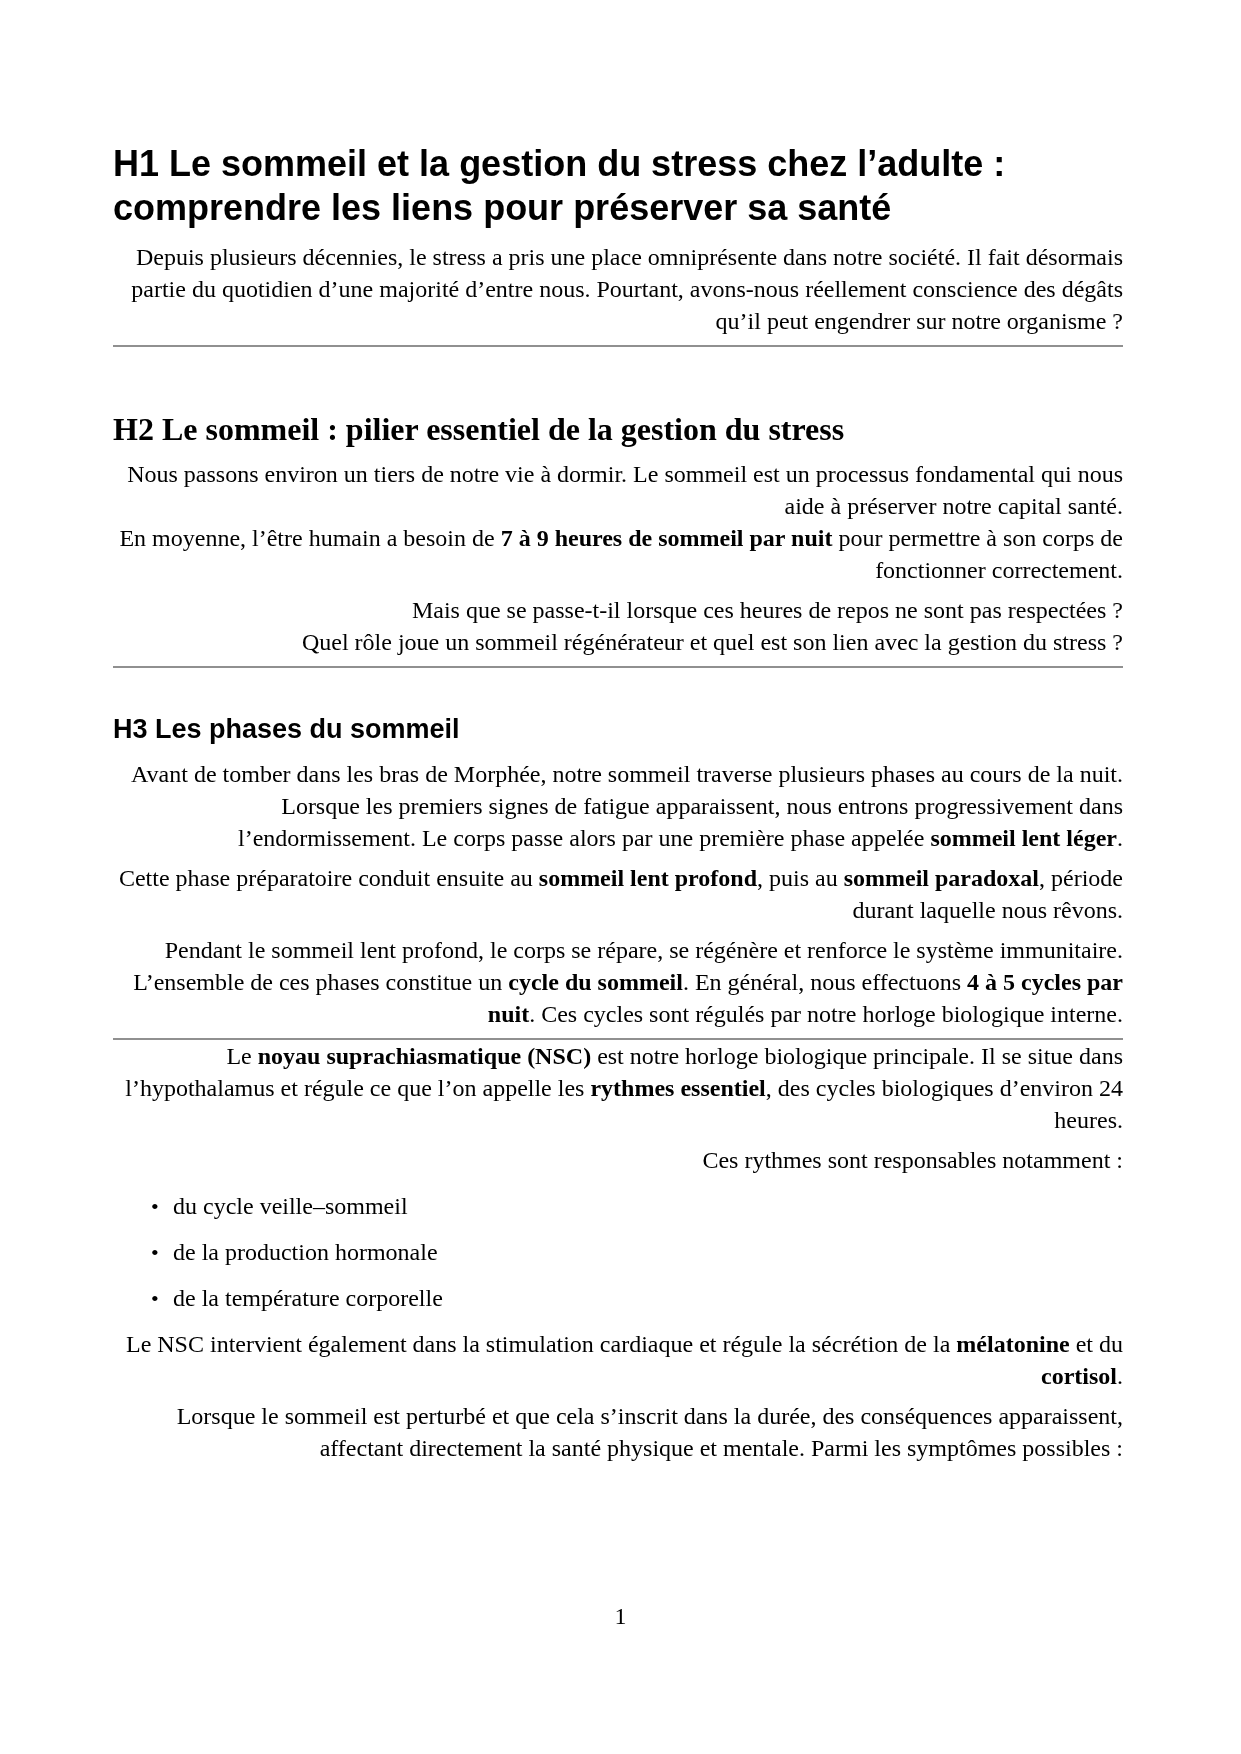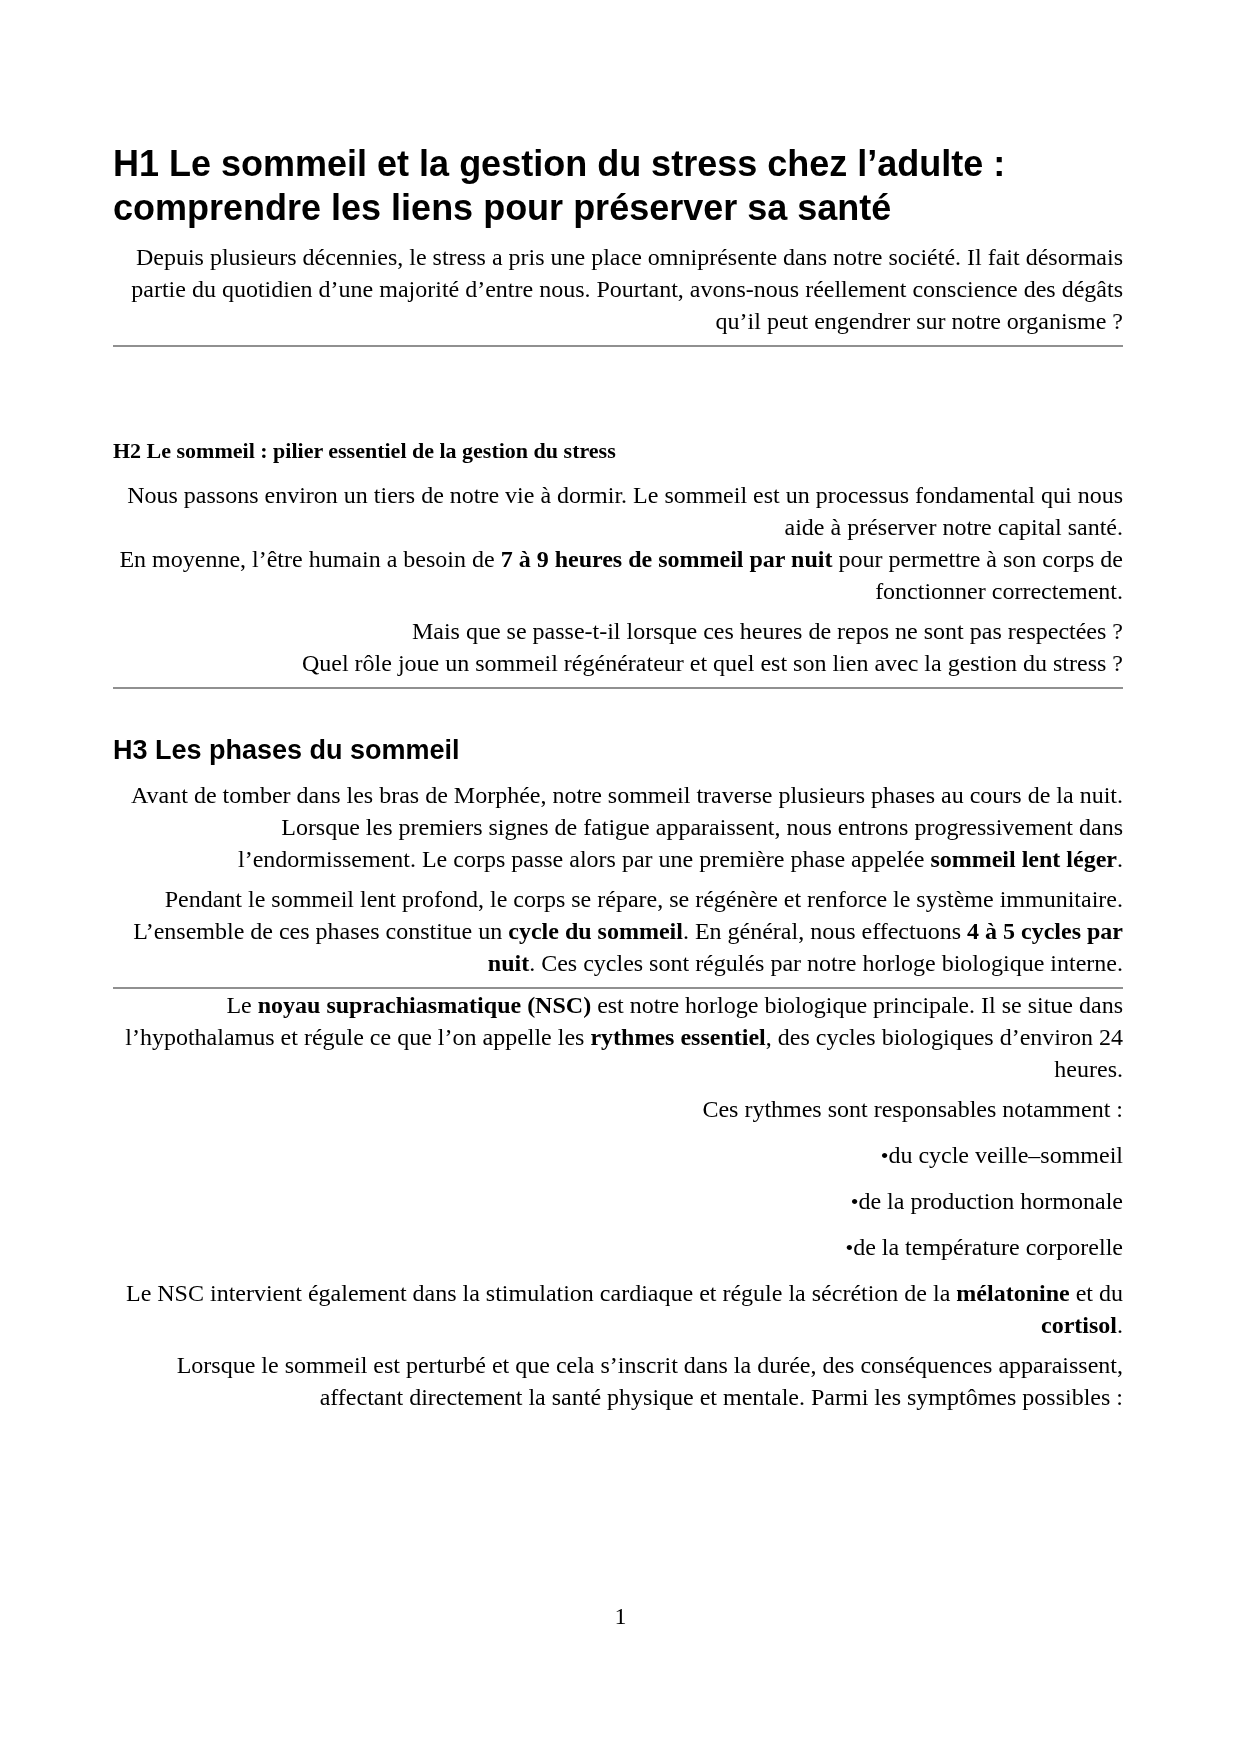--- a/index.html
+++ b/index.html
@@ -22,23 +22,23 @@
     font-family: "Liberation Sans", sans-serif;
     font-weight: bold;
     font-size: 36px;
     line-height: 44px;
     margin: 0 0 11px 0;
     white-space: pre-wrap;
   }
   .doc-content h2 {
     font-family: "Liberation Serif", serif;
     font-weight: bold;
-    font-size: 22px;
+    font-size: 32px;
     line-height: 41px;
-    margin: 83px 0 8px 0;
+    margin: 62px 0 8px 0;
     white-space: pre-wrap;
   }
   .doc-content h3 {
     font-family: Liberation Sans, sans-serif;
     font-weight: bold;
     font-size: 27px;
     line-height: 34px;
     margin: 44px 0 12px 0;
     white-space: pre-wrap;
   }
@@ -57,21 +57,20 @@
   .doc-content ul {
     margin: 14px 0 8px 0;
     padding-left: 60px;
     list-style: none;
   }
   .doc-content li {
     font-size: 24px;
     line-height: 32px;
     margin: 13px 0 13px 0;
     white-space: pre-wrap;
-    text-align: right;
   }
   .doc-content li::before {
     content: "\2022";
     display: inline-block;
     width: 22px;
     margin-left: -22px;
     font-size: 22px;
   }
   .page-number {
     position: absolute;
@@ -95,20 +94,21 @@
       <p>Depuis plusieurs décennies, le stress a pris une place omniprésente dans notre société. Il fait désormais partie du quotidien d’une majorité d’entre nous. Pourtant, avons-nous réellement conscience des dégâts qu’il peut engendrer sur notre organisme ?</p>
       <hr>
       <h2>H2 Le sommeil : pilier essentiel de la gestion du stress</h2>
       <p>Nous passons environ un tiers de notre vie à dormir. Le sommeil est un processus fondamental qui nous aide à préserver notre capital santé.
 En moyenne, l’être humain a besoin de <strong>7 à 9 heures de sommeil par nuit</strong> pour permettre à son corps de fonctionner correctement.</p>
       <p>Mais que se passe-t-il lorsque ces heures de repos ne sont pas respectées ?
 Quel rôle joue un sommeil régénérateur et quel est son lien avec la gestion du stress ?</p>
       <hr>
       <h3>H3 Les phases du sommeil</h3>
       <p>Avant de tomber dans les bras de Morphée, notre sommeil traverse plusieurs phases au cours de la nuit. Lorsque les premiers signes de fatigue apparaissent, nous entrons progressivement dans l’endormissement. Le corps passe alors par une première phase appelée <strong>sommeil lent léger</strong>.</p>
+      <p>Cette phase préparatoire conduit ensuite au <strong>sommeil lent profond</strong>, puis au <strong>sommeil paradoxal</strong>, période durant laquelle nous rêvons.</p>
       <p>Pendant le sommeil lent profond, le corps se répare, se régénère et renforce le système immunitaire. L’ensemble de ces phases constitue un <strong>cycle du sommeil</strong>. En général, nous effectuons <strong>4 à 5 cycles par nuit</strong>. Ces cycles sont régulés par notre horloge biologique interne.</p>
       <hr>
       <p>Le <strong>noyau suprachiasmatique (NSC)</strong> est notre horloge biologique principale. Il se situe dans l’hypothalamus et régule ce que l’on appelle les <strong>rythmes essentiel</strong>, des cycles biologiques d’environ 24 heures.</p>
       <p>Ces rythmes sont responsables notamment :</p>
       <ul>
         <li>du cycle veille–sommeil</li>
         <li>de la production hormonale</li>
         <li>de la température corporelle</li>
       </ul>
       <p>Le NSC intervient également dans la stimulation cardiaque et régule la sécrétion de la <strong>mélatonine</strong> et du <strong>cortisol</strong>.</p>

